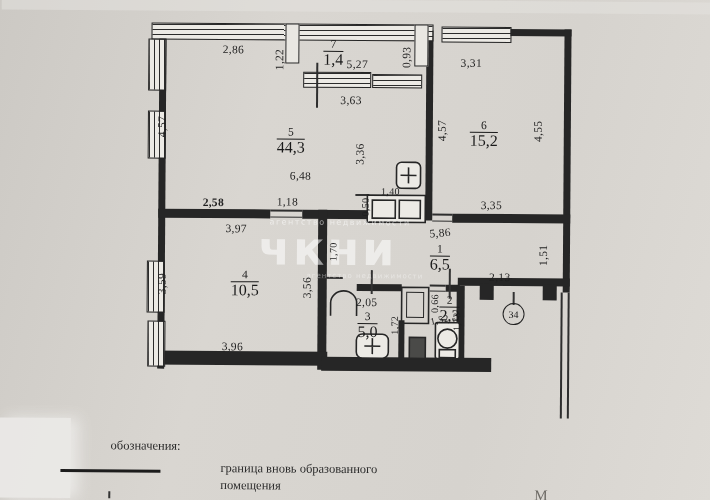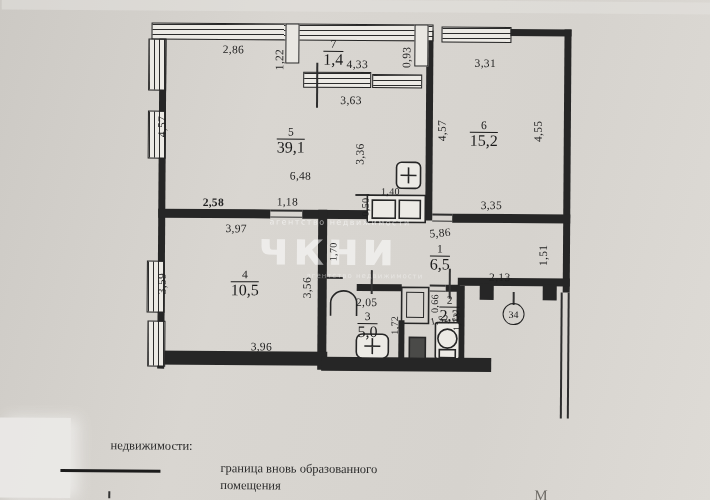--- a/index.html
+++ b/index.html
@@ -125,23 +125,23 @@
 
     <div class="circle-badge">34</div>
 
     <div class="wm-small">агентство недвижимости</div>
     <div class="wm-big">чкни</div>
     <div class="wm-small2">агентство недвижимости</div>
 
     <div id="labels">
         <div class="dim" style="left: 232px; top: 50px; transform: translate(-50%, -50%) rotate(0deg);">2,86</div>
         <div class="dim" style="left: 278px; top: 60px; transform: translate(-50%, -50%) rotate(-90deg);">1,22</div>
-        <div class="dim" style="left: 356px; top: 64px; transform: translate(-50%, -50%) rotate(0deg);">4,33</div>
+        <div class="dim" style="left: 356px; top: 64px; transform: translate(-50%, -50%) rotate(0deg);">5,27</div>
         <div class="dim" style="left: 405px; top: 57px; transform: translate(-50%, -50%) rotate(-90deg);">0,93</div>
-        <div class="dim" style="left: 484px; top: 62px; transform: translate(-50%, -50%) rotate(0deg);">3,31</div>
+        <div class="dim" style="left: 470px; top: 62px; transform: translate(-50%, -50%) rotate(0deg);">3,31</div>
         <div class="dim" style="left: 350px; top: 100px; transform: translate(-50%, -50%) rotate(0deg);">3,63</div>
         <div class="dim" style="left: 161px; top: 128px; transform: translate(-50%, -50%) rotate(-90deg);">4,57</div>
         <div class="dim" style="left: 359px; top: 154px; transform: translate(-50%, -50%) rotate(-90deg);">3,36</div>
         <div class="dim" style="left: 441px; top: 130px; transform: translate(-50%, -50%) rotate(-90deg);">4,57</div>
         <div class="dim" style="left: 537px; top: 130px; transform: translate(-50%, -50%) rotate(-90deg);">4,55</div>
         <div class="dim" style="left: 300px; top: 176px; transform: translate(-50%, -50%) rotate(0deg); text-align: right;">6,48</div>
         <div class="dim" style="left: 390px; top: 191px; font-size: 10px; transform: translate(-50%, -50%) rotate(0deg);">1,40</div>
         <div class="dim" style="left: 365px; top: 207px; font-size: 10px; transform: translate(-50%, -50%) rotate(-90deg);">0,50</div>
         <div class="dim" style="left: 213px; top: 203px; transform: translate(-50%, -50%) rotate(0deg); font-weight: bold;">2,58</div>
         <div class="dim" style="left: 287px; top: 202px; transform: translate(-50%, -50%) rotate(0deg);">1,18</div>
@@ -151,28 +151,28 @@
         <div class="dim" style="left: 543px; top: 254px; transform: translate(-50%, -50%) rotate(-90deg);">1,51</div>
         <div class="dim" style="left: 500px; top: 276px; transform: translate(-50%, -50%) rotate(0deg);">2,13</div>
         <div class="dim" style="left: 162px; top: 285px; transform: translate(-50%, -50%) rotate(-90deg);">3,59</div>
         <div class="dim" style="left: 307px; top: 288px; transform: translate(-50%, -50%) rotate(-90deg);">3,56</div>
         <div class="dim" style="left: 333px; top: 252px; font-size: 10px; transform: translate(-50%, -50%) rotate(-90deg);">1,70</div>
         <div class="dim" style="left: 367px; top: 302px; transform: translate(-50%, -50%) rotate(0deg);">2,05</div>
         <div class="dim" style="left: 395px; top: 325px; font-size: 10px; transform: translate(-50%, -50%) rotate(-90deg);">1,72</div>
         <div class="dim" style="left: 435px; top: 303px; font-size: 10px; transform: translate(-50%, -50%) rotate(-90deg);">0,66</div>
         <div class="dim" style="left: 440px; top: 319px; font-size: 10px; transform: translate(-50%, -50%) rotate(-12deg);">1,52</div>
         <div class="dim" style="left: 457px; top: 321px; font-size: 10px; transform: translate(-50%, -50%) rotate(-90deg);">1,73</div>
-        <div class="dim" style="left: 262px; top: 347px; transform: translate(-50%, -50%) rotate(0deg);">3,96</div>
+        <div class="dim" style="left: 233px; top: 347px; transform: translate(-50%, -50%) rotate(0deg);">3,96</div>
         <div class="room-label" style="left: 332px; top: 52px;">
           <div class="rnum">7</div>
           <div class="rarea">1,4</div>
         </div>
         <div class="room-label" style="left: 290px; top: 140px;">
           <div class="rnum">5</div>
-          <div class="rarea">39,1</div>
+          <div class="rarea">44,3</div>
         </div>
         <div class="room-label" style="left: 483px; top: 132px;">
           <div class="rnum">6</div>
           <div class="rarea">15,2</div>
         </div>
         <div class="room-label" style="left: 440px; top: 256px;">
           <div class="rnum">1</div>
           <div class="rarea">6,5</div>
         </div>
         <div class="room-label" style="left: 245px; top: 283px;">
@@ -184,20 +184,20 @@
           <div class="rarea">5,0</div>
         </div>
         <div class="room-label" style="left: 450px; top: 307px;">
           <div class="rnum">2</div>
           <div class="rarea">2,3</div>
         </div>
       </div>
   </div>
 
   <div>
-    <div class="legend-title">недвижимости:</div>
+    <div class="legend-title">обозначения:</div>
     <div class="legend-line"></div>
     <div class="legend-text1">граница  вновь образованного</div>
     <div class="legend-text2">помещения</div>
   </div>
 
   <div class="page-letter">М</div>
 </div>
 
 </body></html>

